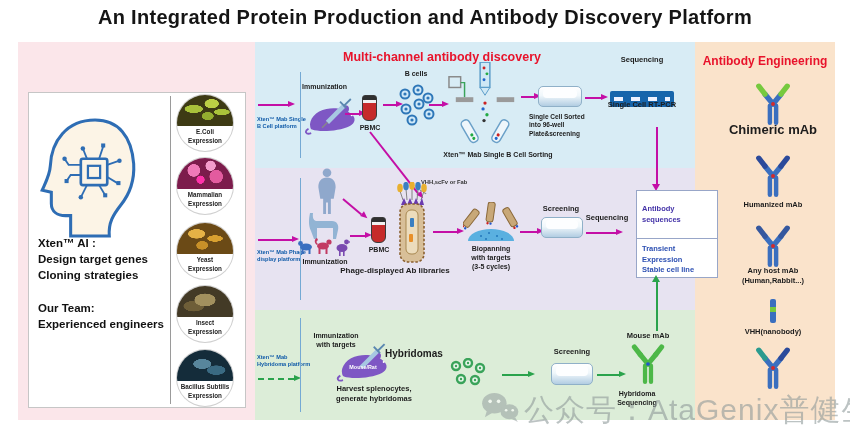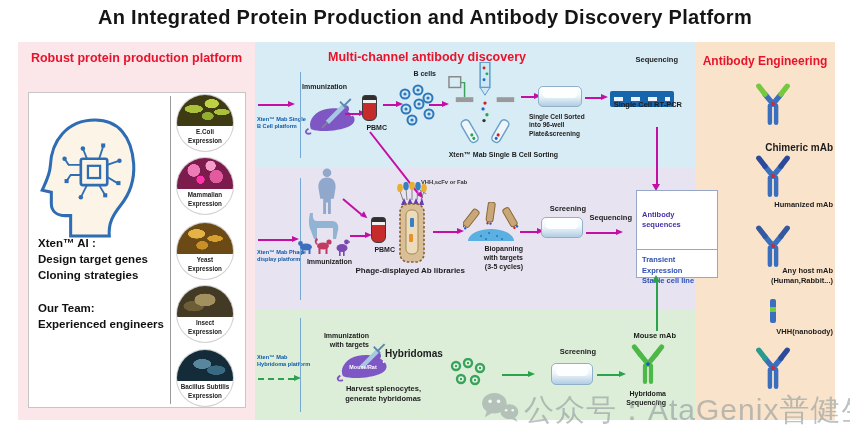--- a/index.html
+++ b/index.html
@@ -1,21 +1,21 @@
 <!DOCTYPE html>
 <html><head>
 <meta charset="utf-8">
 <style>
   *{margin:0;padding:0;box-sizing:border-box}
   html,body{background:#fff}
   body{font-family:"Liberation Sans",sans-serif;color:#1a1a1a}
   #page{position:relative;width:850px;height:437px;background:#fff;overflow:hidden}
   .abs{position:absolute}
   .pre{white-space:pre-line}
-  .ctr{text-align:right}
+  .ctr{text-align:center}
   #main-title{left:0;top:6px;width:850px;text-align:center;font-size:20px;font-weight:bold;color:#151515;letter-spacing:.3px}
   .panel-hdr{color:#e8132b;font-weight:bold;font-size:12.5px;text-align:center}
   .plat{color:#0f5aa8;font-size:5.6px;font-weight:bold;line-height:1.3}
   .lbl{color:#1c1c1c;font-weight:bold;font-size:7px;line-height:1.3}
   .arr{height:0;border-top:2.6px solid #c40fa6}
   .arr:after{content:"";position:absolute;right:-7px;top:-5px;width:0;height:0;
     border-left:7px solid #c40fa6;border-top:3.8px solid transparent;border-bottom:3.8px solid transparent}
   .garr{border-top-color:#2aa34c}
   .garr:after{border-left-color:#2aa34c}
   .gdash{border-top-style:dashed}
@@ -36,38 +36,37 @@
   .expr{width:56px;height:56px;border-radius:50%;overflow:hidden;background:#fff;box-shadow:0 0 0 1px #d0d0d0}
   .expr-img{width:100%;height:56%}
   .expr-lbl{width:100%;height:44%;text-align:center;font-size:6.3px;font-weight:bold;color:#222;line-height:1.3;padding-top:2px}
   .e0{background:radial-gradient(ellipse at 30% 45%,#a9c23a 0 16%,transparent 17%),radial-gradient(ellipse at 62% 28%,#bccf45 0 14%,transparent 15%),radial-gradient(ellipse at 55% 68%,#93ad2f 0 13%,transparent 14%),radial-gradient(ellipse at 80% 55%,#a9c23a 0 12%,transparent 13%),#3d3a14}
   .e1{background:radial-gradient(circle at 30% 40%,#ef7ab8 0 14%,transparent 15%),radial-gradient(circle at 60% 25%,#f49ccc 0 12%,transparent 13%),radial-gradient(circle at 70% 60%,#e35b9f 0 15%,transparent 16%),radial-gradient(circle at 42% 70%,#f3a 0 10%,transparent 11%),#7c1c4c}
   .e2{background:radial-gradient(ellipse at 35% 35%,#e5b246 0 16%,transparent 17%),radial-gradient(ellipse at 68% 50%,#d8a030 0 14%,transparent 15%),radial-gradient(ellipse at 45% 72%,#c89028 0 13%,transparent 14%),#6b4a16}
   .e3{background:radial-gradient(ellipse at 50% 45%,#a2905e 0 26%,transparent 27%),radial-gradient(ellipse at 30% 65%,#6e5e38 0 18%,transparent 19%),#433a26}
   .e4{background:radial-gradient(ellipse at 45% 45%,#58869c 0 20%,transparent 21%),radial-gradient(ellipse at 70% 65%,#3a6a82 0 16%,transparent 17%),#142c3a}
   .seqbox{background:#fff;border:1.2px solid #98a6c8}
   .seqbox .cell{padding:5px 5px;font-weight:bold;font-size:7.5px;line-height:1.4;display:flex;align-items:center}
-  .seqbox .c1{height:59px;border-bottom:1.2px solid #98a6c8;color:#4433a8}
+  .seqbox .c1{height:48px;border-bottom:1.2px solid #98a6c8;color:#4433a8}
   .seqbox .c2{height:42px;color:#2c4fb2}
   .wm{color:#8d9898;opacity:.58;font-size:30px;letter-spacing:1px;white-space:nowrap}
 </style>
 </head>
 <body>
 
 <div id="page">
 
   <div class="abs" id="main-title">An Integrated Protein Production and Antibody Discovery Platform</div>
 
   <div class="abs" style="left:18px;top:42px;width:237px;height:378px;background:#fbe6ea"></div>
   <div class="abs" style="left:255px;top:42px;width:440px;height:126px;background:#d8ecf5"></div>
   <div class="abs" style="left:255px;top:168px;width:440px;height:142px;background:#e7e3f1"></div>
   <div class="abs" style="left:255px;top:310px;width:440px;height:110px;background:#dcedd8"></div>
   <div class="abs" style="left:695px;top:42px;width:140px;height:378px;background:#fae3cb"></div>
 
-  <div class="abs panel-hdr" style="left:20px;top:51px;width:233px">Robust protein production platform</div>
   <div class="abs" style="left:28px;top:92px;width:218px;height:316px;background:#fff;border:1px solid #c6c6c6"></div>
 
   <svg class="abs" style="left:36px;top:116px" width="112" height="122" viewBox="0 0 110 120">
     <path d="M58,4 C30,4 15,25 14,49 C13.5,58 9,66 6,73 L15,75 L15,86 C15,94 21,98 29,98 L34,98 L34,118 L72,118 C71,105 76,97 83,88 C92,77 97,64 96,47 C94,20 81,4 58,4 Z" fill="#fcf4e6" stroke="#2e6db4" stroke-width="3"></path>
     <rect x="44" y="42" width="26" height="26" rx="2" fill="none" stroke="#2e6db4" stroke-width="2.6"></rect>
     <rect x="51" y="49" width="12" height="12" fill="none" stroke="#2e6db4" stroke-width="2.2"></rect>
     <g stroke="#2e6db4" stroke-width="1.8" fill="none">
       <polyline points="44,48 32,48 28,42"></polyline>
         <polyline points="44,58 34,58 30,64"></polyline>
       <polyline points="70,48 82,44"></polyline>
@@ -115,21 +114,21 @@
     <div class="expr-img e3"></div>
     <div class="expr-lbl pre">Insect
 Expression</div>
   </div>
   <div class="abs expr" style="left:177px;top:350px">
     <div class="expr-img e4"></div>
     <div class="expr-lbl pre">Bacillus Subtilis
 Expression</div>
   </div>
 
-  <div class="abs panel-hdr" style="left:251px;top:50px;width:352px">Multi-channel antibody discovery</div>
+  <div class="abs panel-hdr" style="left:266px;top:50px;width:352px">Multi-channel antibody discovery</div>
 
   <div class="abs arr" style="left:258px;top:104px;width:30px"></div>
   <div class="abs pre plat" style="left:257px;top:116px;width:70px">Xten™ Mab Single
 B Cell platform</div>
   <div class="abs divider-v" style="left:300px;top:72px;height:86px"></div>
 
   <div class="abs lbl" style="left:302px;top:82px;width:54px">Immunization</div>
   <svg class="abs" style="left:304px;top:97px" width="54" height="40" viewBox="0 0 60 44">
     <path d="M8,40 C2,42 0,38 5,35" fill="none" stroke="#7e57c4" stroke-width="2"></path>
     <path d="M7,33 C5,25 13,15 25,13 C35,11 47,13 53,19 C58,23 57,29 51,32 C39,38 17,39 9,36 C7.5,35.4 7.2,34.2 7,33 Z" fill="#7e57c4"></path>
@@ -379,21 +378,21 @@
     <g stroke-linecap="round">
       <line x1="22" y1="27" x2="13" y2="16" stroke="#3a6fbf" stroke-width="6"></line>
       <line x1="13" y1="16" x2="6" y2="7" stroke="#76c93e" stroke-width="6"></line>
       <line x1="22" y1="27" x2="31" y2="16" stroke="#3a6fbf" stroke-width="6"></line>
       <line x1="31" y1="16" x2="38" y2="7" stroke="#76c93e" stroke-width="6"></line>
       <line x1="18.5" y1="29" x2="18.5" y2="48" stroke="#3a6fbf" stroke-width="5"></line>
       <line x1="25.5" y1="29" x2="25.5" y2="48" stroke="#3a6fbf" stroke-width="5"></line>
     </g>
     <circle cx="22" cy="27" r="2.2" fill="#d42a2a"></circle>
   </svg>
-  <div class="abs lbl ctr" style="left:713px;top:141px;width:120px;font-size:10px">Chimeric mAb</div>
+  <div class="abs lbl ctr" style="left:713px;top:122px;width:120px;font-size:13px">Chimeric mAb</div>
 
   <svg class="abs" style="left:751px;top:152px" width="44" height="48" viewBox="0 0 44 54">
     <g stroke-linecap="round">
       <line x1="22" y1="27" x2="13" y2="16" stroke="#3a6fbf" stroke-width="6"></line>
       <line x1="13" y1="16" x2="6" y2="7" stroke="#2b4a9b" stroke-width="6"></line>
       <line x1="22" y1="27" x2="31" y2="16" stroke="#3a6fbf" stroke-width="6"></line>
       <line x1="31" y1="16" x2="38" y2="7" stroke="#2b4a9b" stroke-width="6"></line>
       <line x1="18.5" y1="29" x2="18.5" y2="48" stroke="#3a6fbf" stroke-width="5"></line>
       <line x1="25.5" y1="29" x2="25.5" y2="48" stroke="#3a6fbf" stroke-width="5"></line>
     </g>

